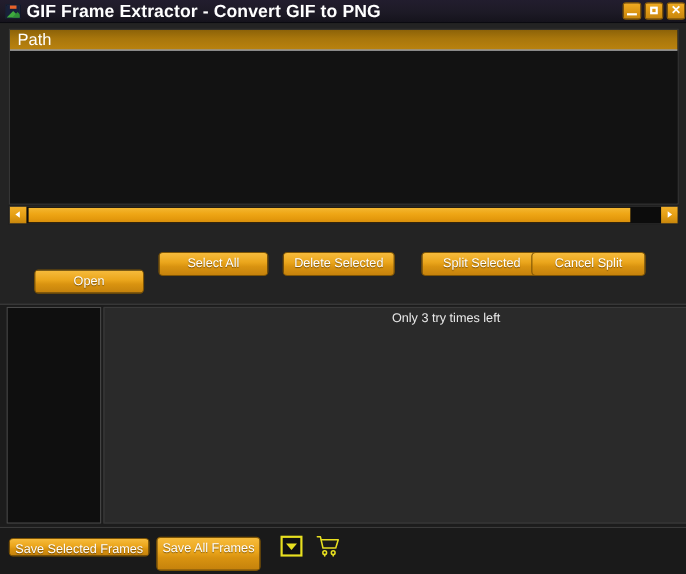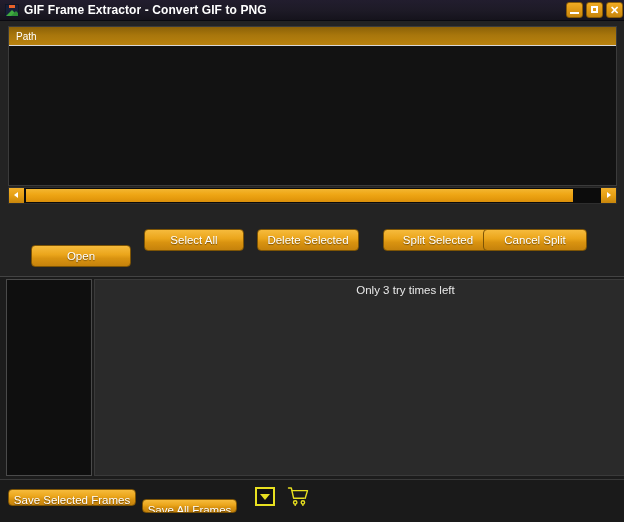--- a/index.html
+++ b/index.html
@@ -56,21 +56,21 @@
   }
   #app-icon .sun {
     position: absolute; left: 3px; top: -1px;
     width: 6px; height: 4px;
     background: #e8622a;
   }
 
   #title-text {
     position: absolute;
     left: 24px; top: 2px;
-    font-size: 12px;
+    font-size: 16px;
     font-weight: bold;
     color: #ffffff;
     letter-spacing: 0.1px;
     white-space: nowrap;
     line-height: 17px;
   }
 
   .win-btn {
     position: absolute;
     top: 2px;
@@ -135,21 +135,21 @@
     left: 0; top: 0;
     width: 100%;
     height: 19px;
     background: linear-gradient(180deg, #8c6208 0%, #a8760c 45%, #b9820f 100%);
     border-bottom: 1px solid #d8d8d8;
     box-sizing: border-box;
   }
   #path-header-label {
     position: absolute;
     left: 7px; top: 2px;
-    font-size: 10px;
+    font-size: 15px;
     color: #ffffff;
     line-height: 15px;
   }
   #list-body {
     position: absolute;
     left: 0; top: 20px;
     right: 0; bottom: 0;
     background: #121212;
   }
 
@@ -262,21 +262,21 @@
   #bottom-bar {
     position: absolute;
     left: 0; top: 202px;
     width: 624px;
     height: 44px;
     background: #1a1a1a;
     border-top: 1px solid #3a3a3a;
     box-sizing: border-box;
   }
   #btn-save-selected { left: 8px;  top: 9px; width: 128px; height: 17px; position: absolute; }
-  #btn-save-all      { left: 142px;top: 19px; width: 95px;  height: 14px; position: absolute; }
+  #btn-save-all      { left: 142px;top: 8px; width: 95px;  height: 31px; position: absolute; }
 
   #dropdown-btn {
     position: absolute;
     left: 255px; top: 487px;
     width: 20px; height: 19px;
     background: #121212;
     border: 2px solid #e8e020;
     box-sizing: border-box;
     cursor: pointer;
   }

